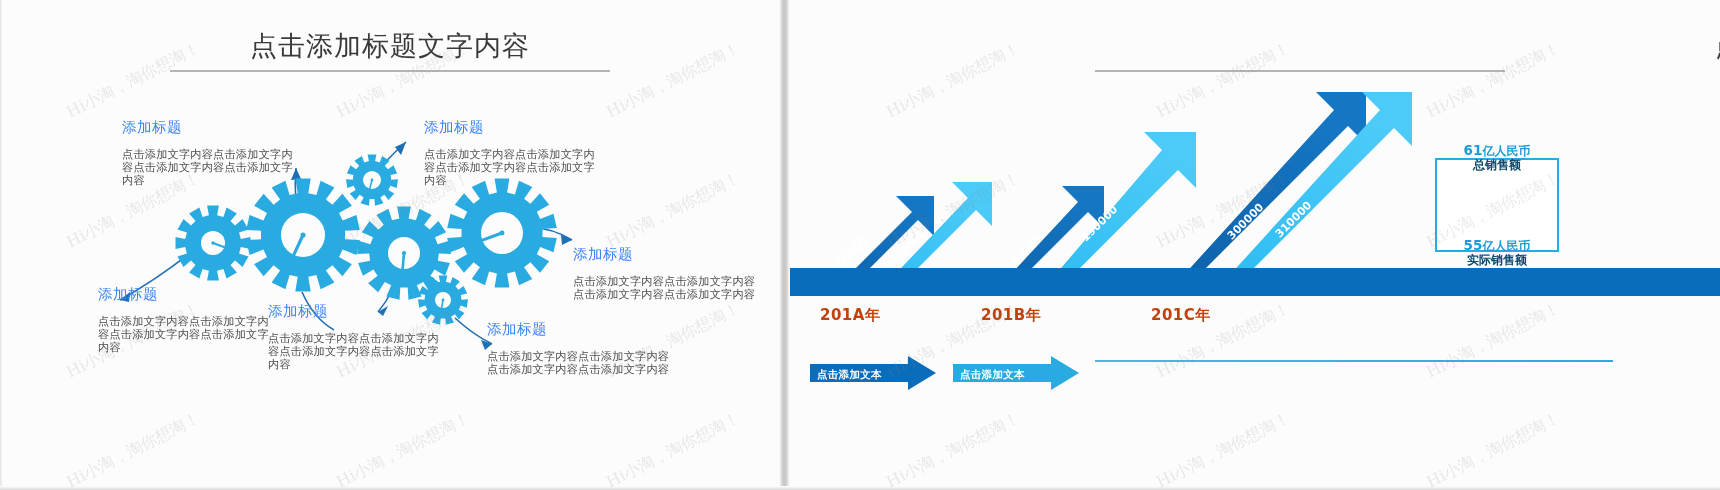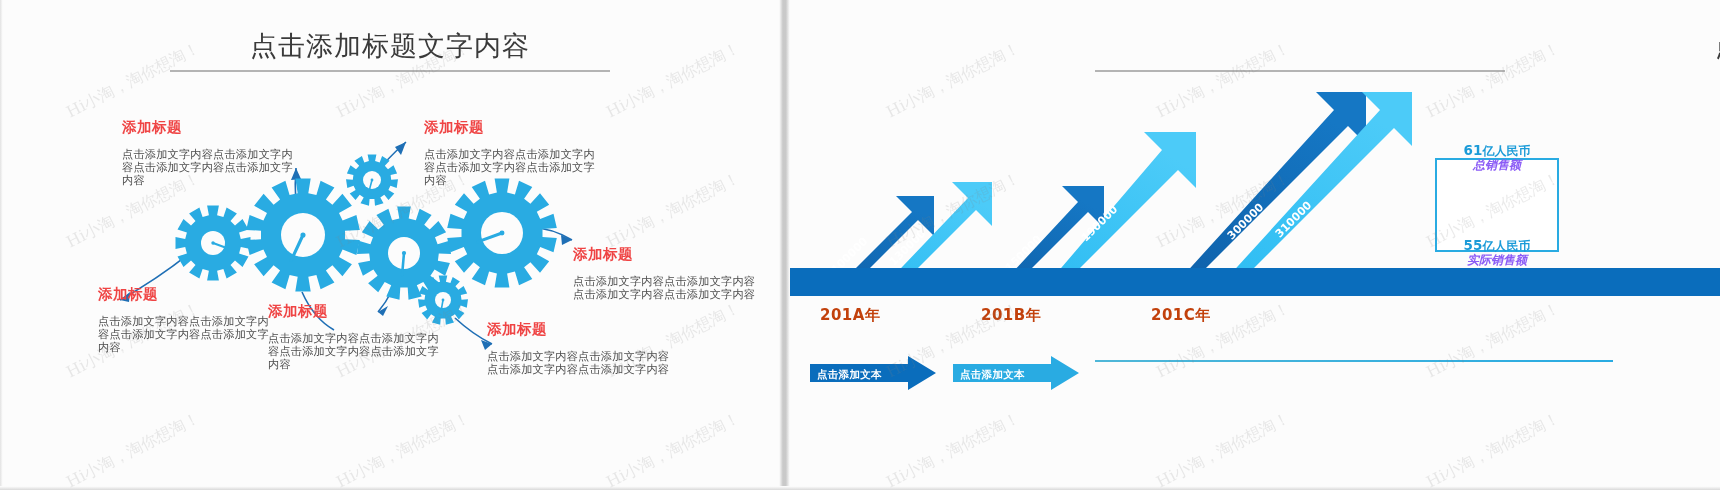--- a/index.html
+++ b/index.html
@@ -25,21 +25,21 @@
                font-size:27px;letter-spacing:1px;white-space:nowrap;}
   .title-rule{position:absolute;height:2px;background:#b4b4b4;}
 
   #t1{left:155px;top:28px;width:470px;}
   #r1{left:170px;top:70px;width:440px;}
   #t2{left:815px;top:28px;width:500px;}
   #r2{left:1095px;top:70px;width:410px;}
 
   
   .blk{position:absolute;}
-  .blk .h{color:#ef4444;font-size:14.5px;font-weight:bold;margin:0 0 4px 0;letter-spacing:.5px;}
+  .blk .h{color:#3b82f6;font-size:14.5px;font-weight:normal;margin:0 0 4px 0;letter-spacing:.5px;}
   .blk .p{color:#4d4d4d;font-size:11.2px;line-height:13px;letter-spacing:.2px;}
 
   #b1{left:122px;top:118px;width:180px;}
   #b2{left:424px;top:118px;width:180px;}
   #b3{left:98px;top:285px;width:180px;}
   #b4{left:268px;top:302px;width:180px;}
   #b5{left:573px;top:245px;width:185px;}
   #b6{left:487px;top:320px;width:185px;}
 
   
@@ -56,21 +56,21 @@
   #y2{left:191px;}
   #y3{left:361px;}
 
   .infobox{position:absolute;left:645px;top:158px;width:120px;height:90px;
            border:2px solid #29ABE2;background:#ffffff;
            display:flex;flex-direction:column;align-items:center;justify-content:center;gap:28px;}
   .infobox .sep{width:84px;height:2px;background:#29ABE2;margin:5px 0;}
   .ib-row{text-align:center;line-height:14px;white-space:nowrap;}
   .ib-num{color:#1B9BD8;font-size:13.5px;font-weight:bold;}
   .ib-unit{color:#1B9BD8;font-size:12px;font-weight:bold;}
-  .ib-sub{color:#8b5cf6;font-size:12px;font-weight:bold;font-style:italic;}
+  .ib-sub{color:#0c4a6e;font-size:12px;font-weight:bold;}
 
   
   .legsvg{position:absolute;left:0;top:352px;width:930px;height:50px;}
   .legtext{position:absolute;color:#ffffff;font-size:10.5px;font-weight:bold;
            white-space:nowrap;letter-spacing:.3px;}
   #lt1{left:27px;top:368px;}
   #lt2{left:170px;top:368px;}
 
   .leg-rule{position:absolute;left:305px;top:360px;width:518px;height:2px;
             background:linear-gradient(to right,#4fb7d8,#29ABE2);}

